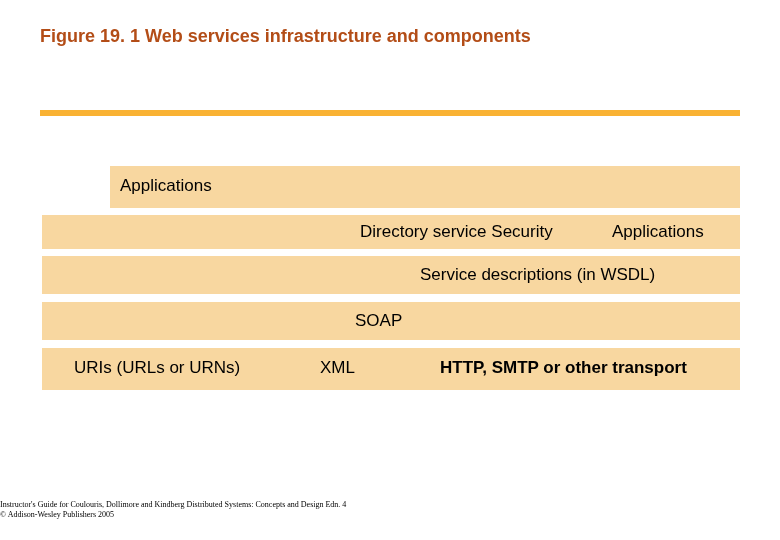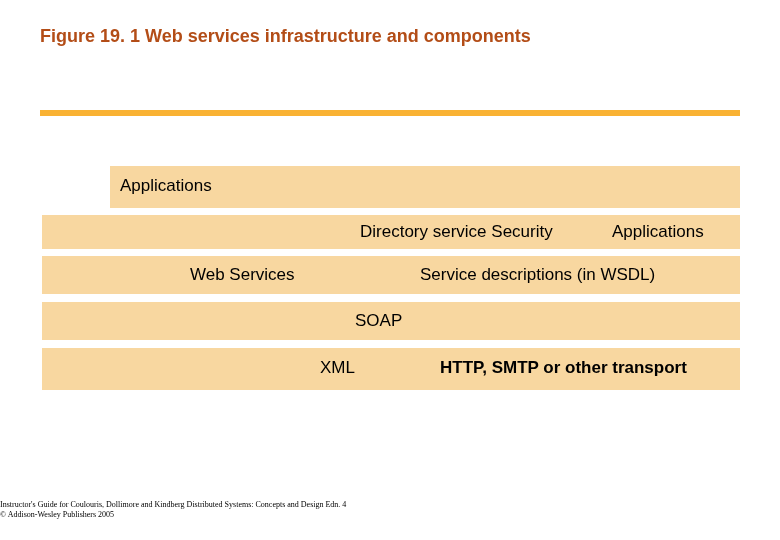--- a/index.html
+++ b/index.html
@@ -21,27 +21,27 @@
   <div class="orange-rule"></div>
 
   <div class="layer-band" style="top:166px; left:110px; width:630px; height:42px;"></div>
   <div class="lbl" style="top:176px; left:120px;">Applications</div>
 
   <div class="layer-band" style="top:215px; left:42px; width:698px; height:34px;"></div>
   <div class="lbl" style="top:222px; left:360px;">Directory service Security</div>
   <div class="lbl" style="top:222px; left:612px;">Applications</div>
 
   <div class="layer-band" style="top:256px; left:42px; width:698px; height:38px;"></div>
-  <div class="lbl" style="top:265px; left:190px;">Web Services</div>
   <div class="lbl" style="top:265px; left:420px;">Service descriptions (in WSDL)</div>
 
   <div class="layer-band" style="top:302px; left:42px; width:698px; height:38px;"></div>
   <div class="lbl" style="top:311px; left:355px;">SOAP</div>
 
   <div class="layer-band" style="top:348px; left:42px; width:698px; height:42px;"></div>
+  <div class="lbl" style="top:358px; left:74px;">URIs (URLs or URNs)</div>
   <div class="lbl" style="top:358px; left:320px;">XML</div>
   <div class="lbl" style="top:358px; left:440px;font-weight:bold;">HTTP, SMTP or other transport</div>
 
   <div class="footer">
     <div>Instructor's Guide for  Coulouris, Dollimore and Kindberg   Distributed Systems: Concepts and Design   Edn. 4</div>
     <div>©  Addison-Wesley Publishers 2005</div>
   </div>
 
 </div>
 

